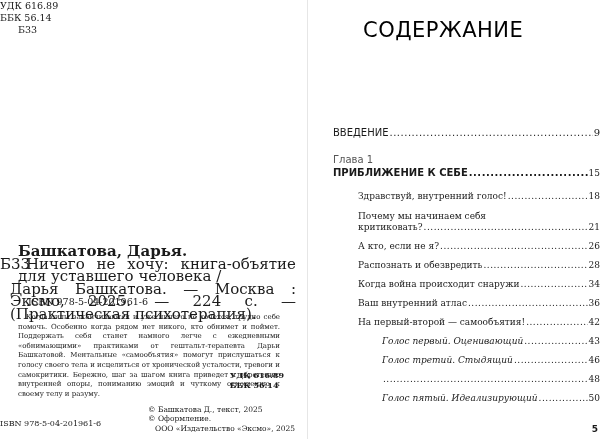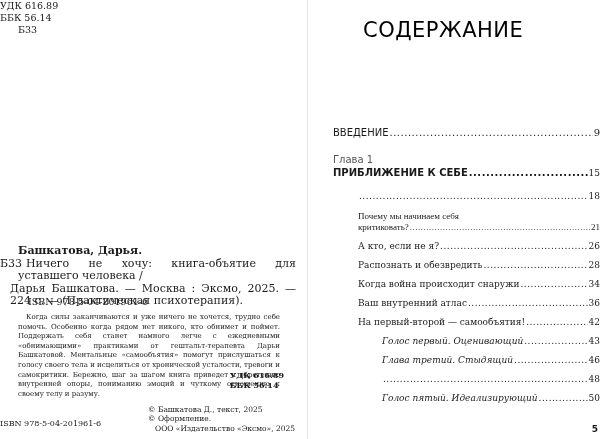--- a/index.html
+++ b/index.html
@@ -9,21 +9,21 @@
   .page-left { left: 0; width: 307px; }
   .page-right { left: 308px; width: 292px; }
   .divider { position: absolute; left: 307px; top: 0; width: 1px; height: 439px; background: #e6e6e6; }
 
   .serif { font-family: "DejaVu Serif", "Liberation Serif", serif; }
   .sans { font-family: "DejaVu Sans", "Liberation Sans", sans-serif; }
 
   
   .codes-top { position: absolute; left: 0; top: 0; font-size: 9.5px; line-height: 12px; }
   .codes-top .indent { padding-left: 18px; }
-  .biblio { position: absolute; left: 0; top: 245px; width: 296px; font-size: 11px; line-height: 12.5px; }
+  .biblio { position: absolute; left: 0; top: 245px; width: 296px; font-size: 15px; line-height: 12.5px; }
   .biblio .author { font-weight: bold; padding-left: 18px; }
   .biblio .row { display: flex; }
   .biblio .code { width: 18px; flex: none; }
   .biblio .desc { flex: 1; text-indent: 8px; text-align: justify; }
   .biblio .cont { padding-left: 10px; text-align: justify; }
   .isbn-inline { position: absolute; left: 28px; top: 296px; font-size: 9.5px; }
   .annot { position: absolute; left: 18px; top: 313px; width: 262px; font-size: 7px; line-height: 9.6px; text-align: justify; text-indent: 8px; }
   .codes-bottom { position: absolute; right: 23px; top: 370px; font-size: 8px; line-height: 10px; font-weight: bold; text-align: left; }
   .isbn-bottom { position: absolute; left: 0; top: 419px; font-size: 8px; }
   .copyright { position: absolute; left: 148px; top: 405px; font-size: 7.5px; line-height: 9.4px; }
@@ -35,21 +35,21 @@
   .entry { display: flex; align-items: baseline; white-space: nowrap; overflow: hidden; }
   .entry .label { flex: none; }
   .entry .dots { flex: 1; overflow: hidden; margin: 0 1px; }
   .entry .dots::after { content: "......................................................................................................................................................"; letter-spacing: 0.5px; }
   .entry .num { flex: none; }
   .entry.intro { font-size: 10px; height: 15px; }
   .chapter-label { font-size: 10px; color: #555; margin-top: 12px; height: 13px; }
   .entry.chapter { font-size: 10px; font-weight: bold; height: 16px; }
   .entry.chapter .num { font-weight: normal; font-family: "DejaVu Serif", serif; font-size: 9px; }
   .entry.sub { font-size: 9px; margin-left: 25px; height: 19px; line-height: 19px; }
-  .sub-multi { margin-left: 25px; font-size: 9px; line-height: 11px; margin-top: 5px; margin-bottom: 4px; font-family: Liberation Serif, serif; }
+  .sub-multi { margin-left: 25px; font-size: 9px; line-height: 11px; margin-top: 5px; margin-bottom: 4px; }
   .sub-multi .entry { font-size: 9px; }
   .entry.voice { font-size: 9px; font-style: italic; margin-left: 49px; height: 19px; line-height: 19px; }
   .entry.voice .num { font-style: normal; }
   .page-number { position: absolute; right: 2px; top: 424px; font-size: 9px; font-weight: bold; }
 </style>
 </head>
 <body>
 
 <div class="spread">
 
@@ -102,20 +102,21 @@
       <div class="chapter-label sans">Глава 1</div>
 
       <div class="entry chapter sans">
         <span class="label">ПРИБЛИЖЕНИЕ К СЕБЕ</span>
         <span class="dots"></span>
         <span class="num">15</span>
       </div>
 
       <div class="serif" style="margin-top:4px;">
         <div class="entry sub">
+          <span class="label">Здравствуй, внутренний голос!</span>
           <span class="dots"></span>
           <span class="num">18</span>
         </div>
 
         <div class="sub-multi">
           <div>Почему мы начинаем себя</div>
           <div class="entry">
             <span class="label">критиковать?</span>
             <span class="dots"></span>
             <span class="num">21</span>
@@ -147,21 +148,21 @@
           <span class="dots"></span>
           <span class="num">42</span>
         </div>
 
         <div class="entry voice">
           <span class="label">Голос первый. Оценивающий</span>
           <span class="dots"></span>
           <span class="num">43</span>
         </div>
         <div class="entry voice">
-          <span class="label">Глава третий. Стыдящий</span>
+          <span class="label">Голос третий. Стыдящий</span>
           <span class="dots"></span>
           <span class="num">46</span>
         </div>
         <div class="entry voice">
           <span class="dots"></span>
           <span class="num">48</span>
         </div>
         <div class="entry voice">
           <span class="label">Голос пятый. Идеализирующий</span>
           <span class="dots"></span>

